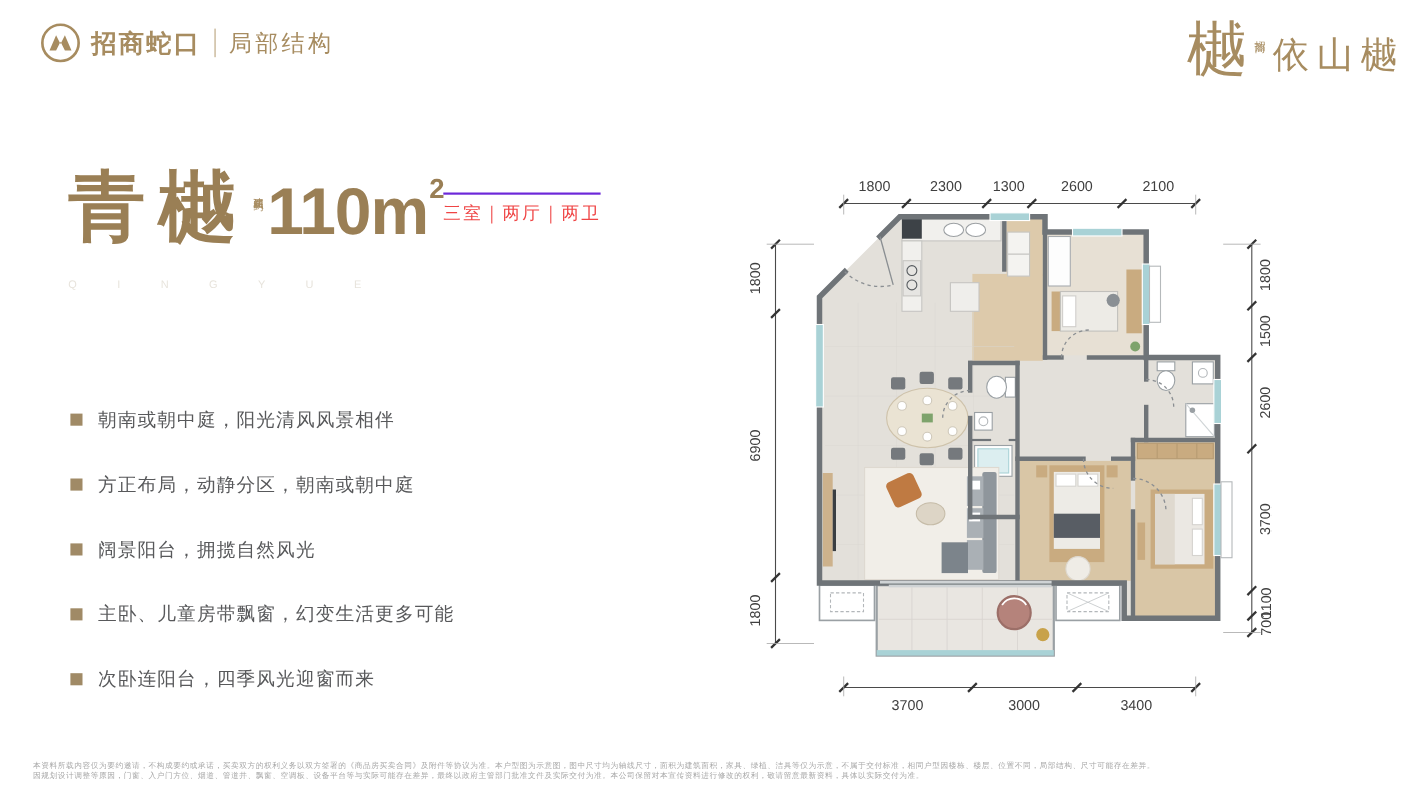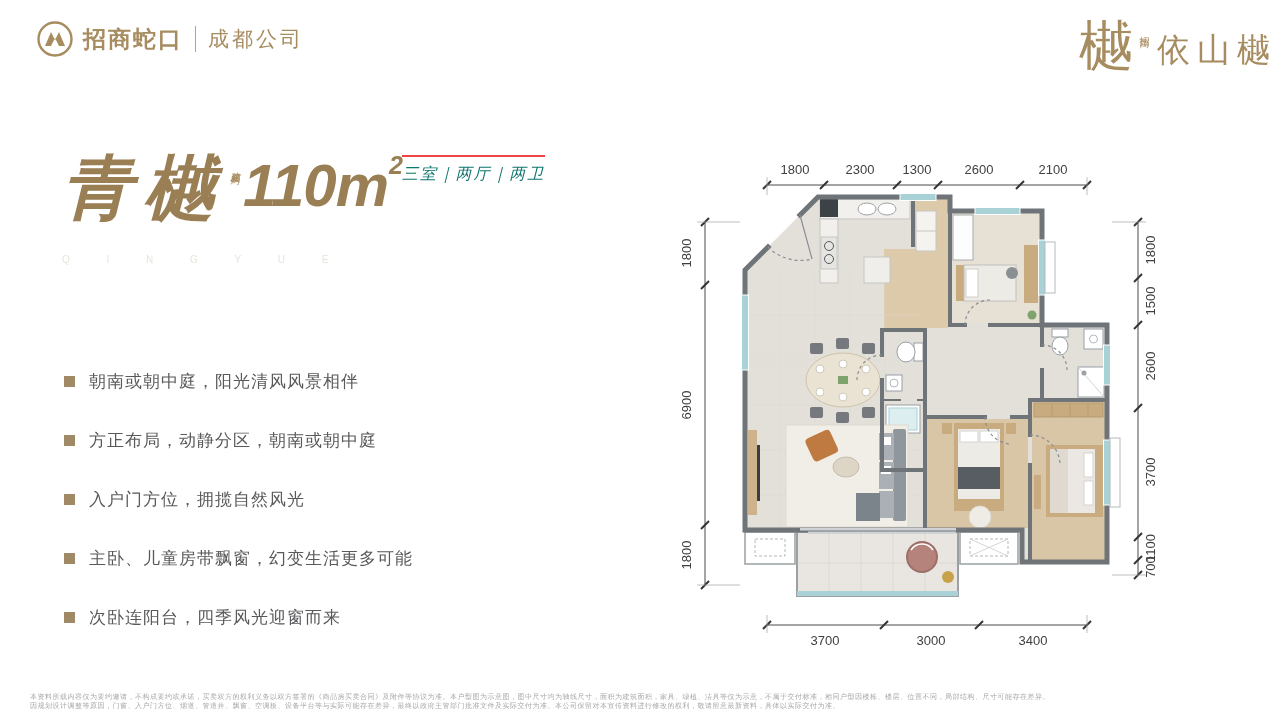--- a/index.html
+++ b/index.html
@@ -14,30 +14,30 @@
   .brand-sub{font-size:21px;color:#a78c60;letter-spacing:3px;}
 
   .project{position:absolute;right:34px;top:10px;display:flex;align-items:flex-start;color:#a78c60;}
   .project-mark{font-size:54px;line-height:70px;font-weight:400;}
   .project-small{writing-mode:vertical-rl;font-size:10px;letter-spacing:2px;margin:18px 6px 0 4px;
                  border-left:1px solid #cbb astray;}
   .project-name{font-size:33px;letter-spacing:7px;margin-top:18px;font-weight:400;}
 
   
   .hero{position:absolute;left:62px;top:146px;}
-  .hero-row{display:flex;align-items:center;font-style:italic;}
+  .hero-row{display:flex;align-items:flex-end;}
   .hero-name{font-size:70px;line-height:84px;font-weight:700;color:#9a7f55;letter-spacing:12px;}
   .area-group{display:flex;flex-direction:row;margin-left:2px;}
   .area-top{display:flex;align-items:flex-start;}
   .area-label{writing-mode:vertical-rl;font-size:9px;color:#a78c60;letter-spacing:1px;
               margin:12px 2px 0 0;height:58px;overflow:hidden;}
   .area-value{font-size:60px;line-height:66px;font-weight:700;color:#9a7f55;letter-spacing:-1px;}
   .area-sup{font-size:25px;font-weight:700;color:#9a7f55;position:relative;top:-2px;left:1px;}
-  .area-rooms{border-top:2px solid #ef4444;margin-top:2px;padding-top:7px;
-              font-size:16px;color:#0f766e;letter-spacing:2px;}
+  .area-rooms{border-top:2px solid #6d28d9;margin-top:15px;padding-top:7px;
+              font-size:16px;color:#ef4444;letter-spacing:2px;}
   .hero-watermark{margin-top:24px;font-size:10px;letter-spacing:17px;color:#d4cdbf;opacity:.55;}
 
   
   .features{position:absolute;left:64px;top:334px;}
   .feature{display:flex;align-items:center;margin-bottom:23px;margin-top:36px;}
   .feature-bullet{width:11px;height:11px;background:#a08a66;margin-right:14px;flex:none;}
   .feature-text{font-size:17px;color:#58595b;letter-spacing:1px;}
 
   
   .plan{position:absolute;left:660px;top:145px;width:520px;height:510px;}
@@ -52,21 +52,21 @@
 
 <div class="canvas">
 
   <div class="brand">
     <svg class="brand-icon" viewBox="0 0 38 38">
       <circle cx="19" cy="19" r="16.5" fill="none" stroke="#a78c60" stroke-width="2.4"></circle>
       <path d="M9 26 L15 12 L19 20 L23 12 L29 26 L23 26 L19 18 L15 26 Z" fill="#a78c60"></path>
     </svg>
     <span class="brand-name">招商蛇口</span>
     <span class="brand-divider"></span>
-    <span class="brand-sub">成都公司</span>
+    <span class="brand-sub">局部结构</span>
   </div>
 
   <div class="project">
     <span class="project-mark">樾</span>
     <span class="project-small">招商</span>
     <span class="project-name">依山樾</span>
   </div>
 
   <div class="hero">
     <div class="hero-row">
@@ -87,21 +87,21 @@
     <div class="feature">
       <span class="feature-bullet"></span>
       <span class="feature-text">朝南或朝中庭，阳光清风风景相伴</span>
     </div>
     <div class="feature">
       <span class="feature-bullet"></span>
       <span class="feature-text">方正布局，动静分区，朝南或朝中庭</span>
     </div>
     <div class="feature">
       <span class="feature-bullet"></span>
-      <span class="feature-text">入户门方位，拥揽自然风光</span>
+      <span class="feature-text">阔景阳台，拥揽自然风光</span>
     </div>
     <div class="feature">
       <span class="feature-bullet"></span>
       <span class="feature-text">主卧、儿童房带飘窗，幻变生活更多可能</span>
     </div>
     <div class="feature">
       <span class="feature-bullet"></span>
       <span class="feature-text">次卧连阳台，四季风光迎窗而来</span>
     </div>
   </div>

